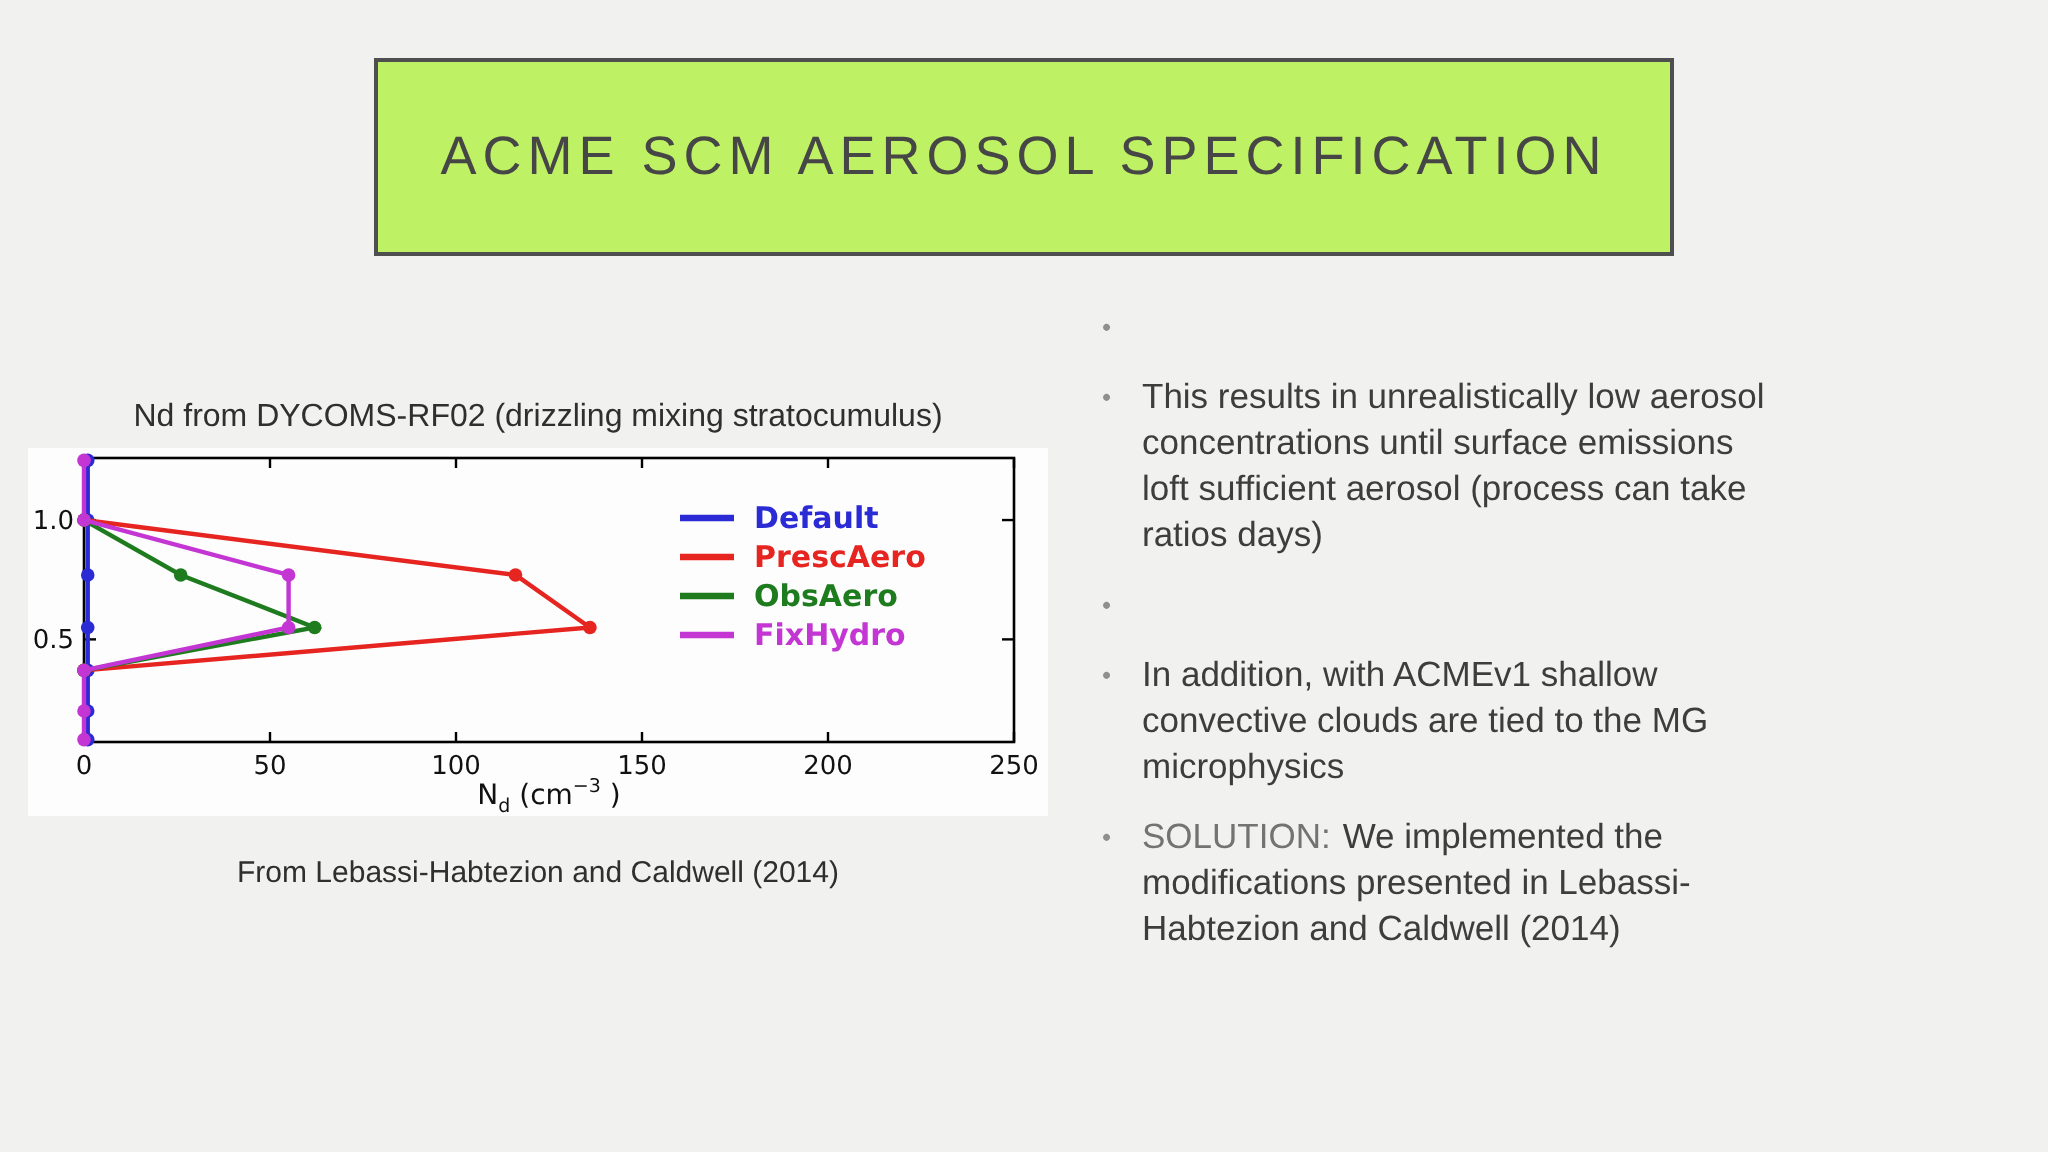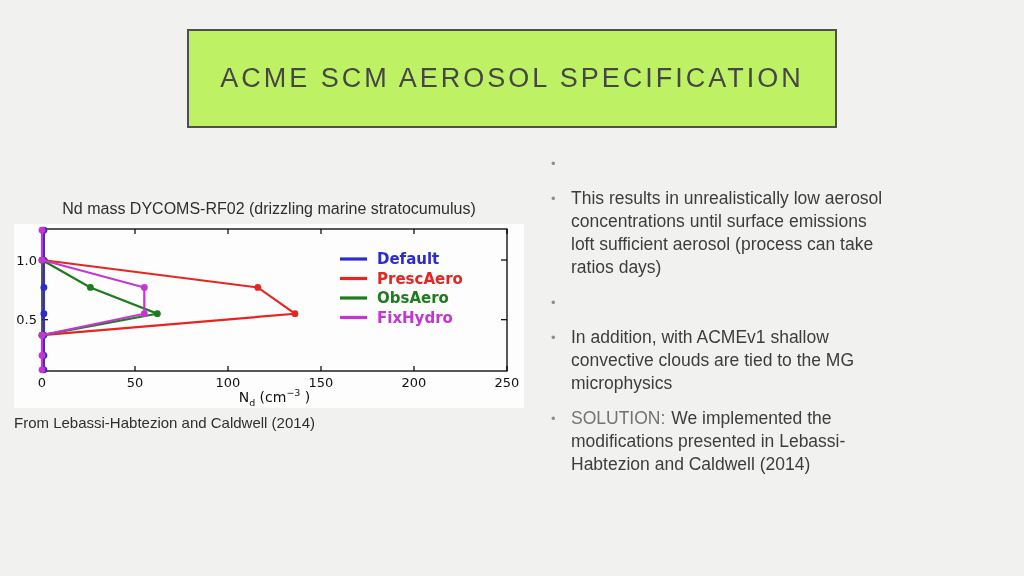--- a/index.html
+++ b/index.html
@@ -22,22 +22,22 @@
     margin:0;font-size:27px;font-weight:400;letter-spacing:3px;
     color:#464646;white-space:nowrap;
   }
 
   
   .fig-caption{
     position:absolute;left:14px;top:200px;width:510px;
     text-align:center;font-size:16px;color:#2f2f2f;
   }
   .fig-attribution{
-    position:absolute;left:14px;top:414px;width:510px;
-    text-align:left;font-size:15px;color:#2f2f2f;
+    position:absolute;left:14px;top:428px;width:510px;
+    text-align:center;font-size:15px;color:#2f2f2f;
   }
 
   
   .chart-wrap{position:absolute;left:14px;top:224px;width:510px;height:184px;}
   svg text{font-family:"DejaVu Sans", sans-serif;}
 
   
   .bullets{position:absolute;left:551px;top:152px;width:462px;}
   .bullet{display:flex;margin-bottom:12px;}
   .bullet .dot{
@@ -52,21 +52,21 @@
 </style>
 </head>
 <body>
 
 <div class="slide">
 
   <div class="title-box">
     <h1>ACME SCM AEROSOL SPECIFICATION</h1>
   </div>
 
-  <div class="fig-caption">Nd mass DYCOMS-RF02 (drizzling marine stratocumulus)</div>
+  <div class="fig-caption">Nd from DYCOMS-RF02 (drizzling mixing stratocumulus)</div>
 
   <div class="chart-wrap">
     <svg id="chart-svg" width="510" height="184" viewBox="0 0 510 184">
         <rect x="0" y="0" width="510" height="184" fill="#fdfdfd"></rect>
         <rect x="28" y="5" width="465" height="142" fill="none" stroke="#000000" stroke-width="1.3"></rect>
         <line x1="28" y1="147" x2="28" y2="142" stroke="#000000" stroke-width="1.2"></line>
         <line x1="28" y1="5" x2="28" y2="10" stroke="#000000" stroke-width="1.2"></line>
         <text x="28" y="163" text-anchor="middle" font-size="13" fill="#111">0</text>
         <line x1="121" y1="147" x2="121" y2="142" stroke="#000000" stroke-width="1.2"></line>
         <line x1="121" y1="5" x2="121" y2="10" stroke="#000000" stroke-width="1.2"></line>

